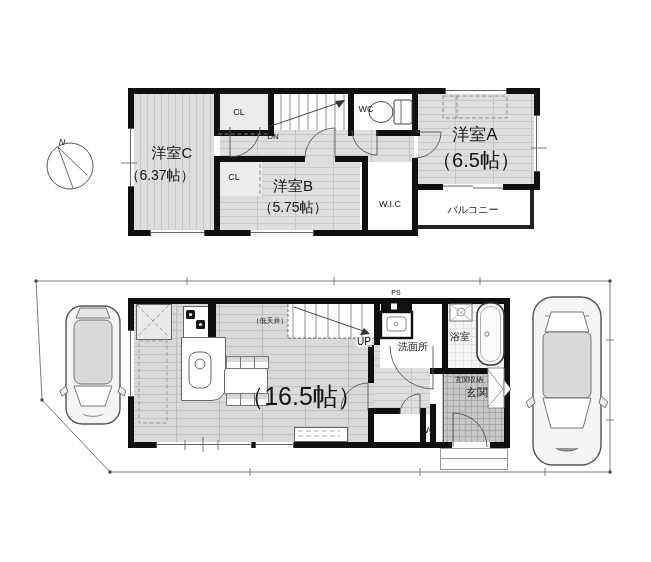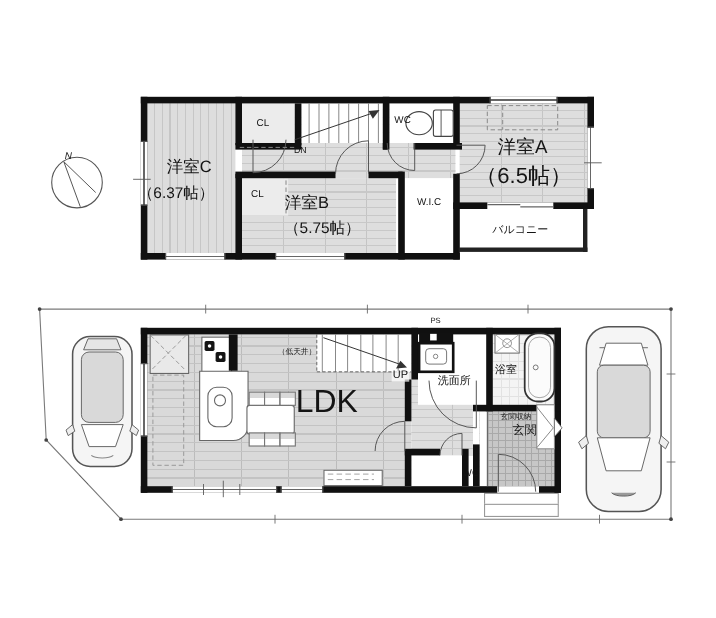--- a/index.html
+++ b/index.html
@@ -247,32 +247,32 @@
       <path d="M533,396 l-7,6 l3,6 l6,-5 z" fill="#eee" stroke="#555" stroke-width="0.8"></path>
       <path d="M601,396 l7,6 l-3,6 l-6,-5 z" fill="#eee" stroke="#555" stroke-width="0.8"></path>
       <path d="M556,448 a12,5 0 0 0 22,0" fill="#9a9a9a" stroke="#555" stroke-width="0.8"></path>
     </g>
   </svg>
 
   <div class="lb" style="left:62px;top:142px;font-size:9px;font-style:italic">N</div>
 
   <div class="lb" style="left:172px;top:152px;font-size:15px">洋室C</div>
   <div class="lb" style="left:160px;top:175px;font-size:14px">（6.37帖）</div>
-  <div class="lb" style="left:279px;top:185px;font-size:15px">洋室B</div>
+  <div class="lb" style="left:293px;top:185px;font-size:15px">洋室B</div>
   <div class="lb" style="left:293px;top:207px;font-size:14px">（5.75帖）</div>
   <div class="lb" style="left:475px;top:134px;font-size:17px">洋室A</div>
   <div class="lb" style="left:476px;top:160px;font-size:20px">（6.5帖）</div>
   <div class="lb" style="left:239px;top:112px;font-size:9px">CL</div>
   <div class="lb" style="left:234px;top:177px;font-size:9px">CL</div>
   <div class="lb" style="left:273px;top:137px;font-size:8px">DN</div>
   <div class="lb" style="left:366px;top:109px;font-size:9px">WC</div>
-  <div class="lb" style="left:390px;top:184px;font-size:9px">W.I.C</div>
+  <div class="lb" style="left:390px;top:204px;font-size:9px">W.I.C</div>
   <div class="lb" style="left:473px;top:210px;font-size:10px">バルコニー</div>
 
-  <div class="lb" style="left:297px;top:366px;font-size:29px">LDK</div>
+  <div class="lb" style="left:301px;top:396px;font-size:25px">（16.5帖）</div>
   <div class="lb" style="left:270px;top:320px;font-size:7px">（低天井）</div>
   <div class="lb" style="left:364px;top:342px;font-size:10px;background:rgba(255,255,255,.7);padding:0 1px">UP</div>
   <div class="lb" style="left:396px;top:292px;font-size:7px">PS</div>
   <div class="lb" style="left:413px;top:347px;font-size:10px">洗面所</div>
   <div class="lb" style="left:460px;top:337px;font-size:10px">浴室</div>
   <div class="lb" style="left:469px;top:379px;font-size:7px">玄関収納</div>
   <div class="lb" style="left:477px;top:392px;font-size:11px">玄関</div>
   <div class="lb" style="left:428px;top:430px;font-size:9px">WC</div>
 
 </div>

